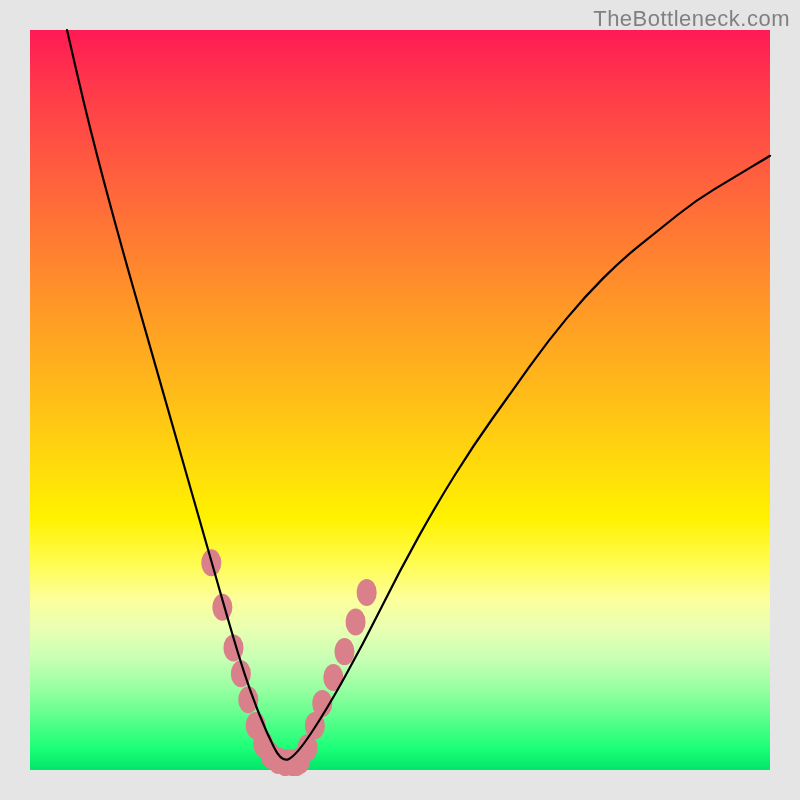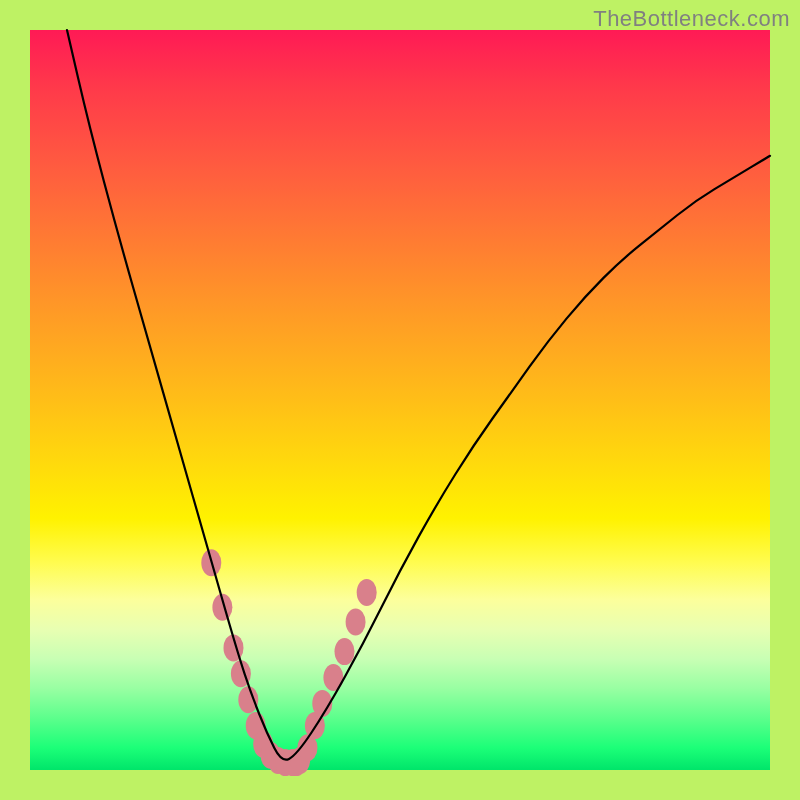--- a/index.html
+++ b/index.html
@@ -8,21 +8,21 @@
     width: 800px;
     height: 800px;
     background: #000;
     font-family: Arial, Helvetica, sans-serif;
     overflow: hidden;
   }
   .frame {
     position: relative;
     width: 800px;
     height: 800px;
-    background: #bef264;
+    background: #e5e5e5;
   }
   .plot-area {
     position: absolute;
     left: 30px;
     top: 30px;
     width: 740px;
     height: 740px;
     background: linear-gradient(to bottom,
       #ff1a55 0%,
       #ff3a4a 8%,

